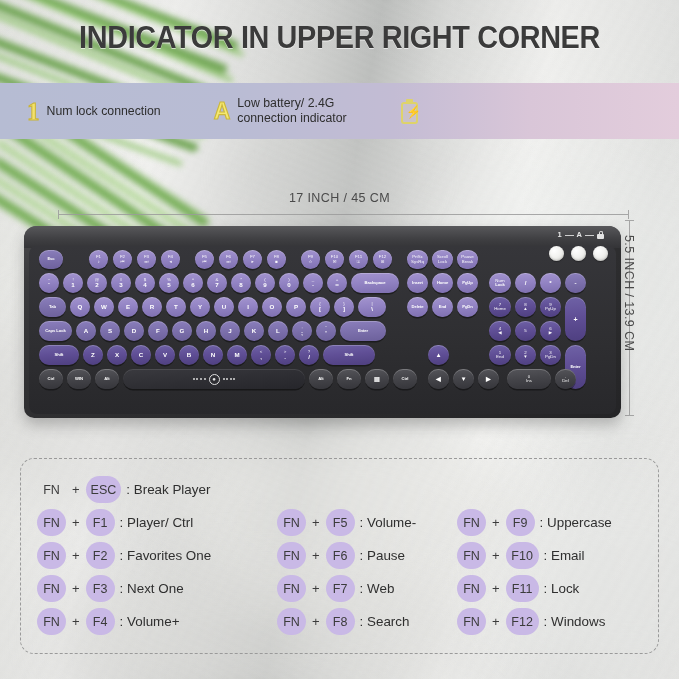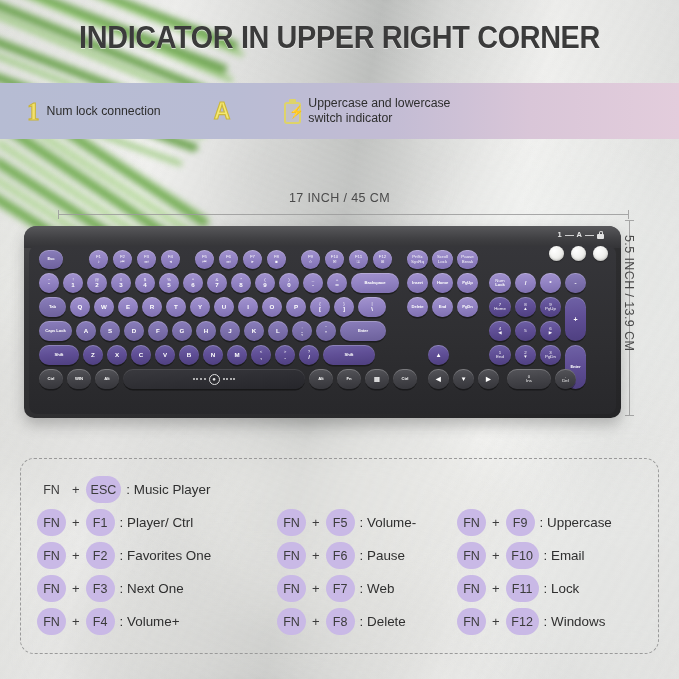--- a/index.html
+++ b/index.html
@@ -259,30 +259,30 @@
 
   <div class="band">
 
     <div class="band-item bi-1">
       <span class="ico-num">1</span>
       <span class="band-text">Num lock connection</span>
     </div>
 
     <div class="band-item bi-2">
       <span class="ico-a">A</span>
+      <span class="band-text">Low battery/ 2.4G
+connection indicator</span>
     </div>
 
     <div class="band-item bi-3">
       <span class="ico-batt">
         <span class="cap"></span>
         <span class="body"></span>
         <span class="bolt">⚡</span>
       </span>
-      <span class="band-text">Uppercase and lowercase
-switch indicator</span>
     </div>
   </div>
 
   <div class="dim-top-label">17 INCH / 45 CM</div>
   <div class="dim-top-line"></div>
   <div class="dim-right-line"></div>
   <div class="dim-right-label">5.5 INCH / 13.9 CM</div>
 
   <div class="kb">
     <div class="kb-bezel">
@@ -680,21 +680,21 @@
       <span class="led-dot"></span>
     </div>
   </div>
 
   <div class="fn-panel">
     <div class="fn-col fn-c1" id="fncol0">
         <div class="fn-row">
           <span class="pill plain">FN</span>
           <span class="plus">+</span>
           <span class="pill wide">ESC</span>
-          <span class="fn-desc">: Music Player</span>
+          <span class="fn-desc">: Break Player</span>
         </div>
         <div class="fn-row">
           <span class="pill">FN</span>
           <span class="plus">+</span>
           <span class="pill">F1</span>
           <span class="fn-desc">: Player/ Ctrl</span>
         </div>
         <div class="fn-row">
           <span class="pill">FN</span>
           <span class="plus">+</span>
@@ -730,21 +730,21 @@
         <div class="fn-row">
           <span class="pill">FN</span>
           <span class="plus">+</span>
           <span class="pill">F7</span>
           <span class="fn-desc">: Web</span>
         </div>
         <div class="fn-row">
           <span class="pill">FN</span>
           <span class="plus">+</span>
           <span class="pill">F8</span>
-          <span class="fn-desc">: Delete</span>
+          <span class="fn-desc">: Search</span>
         </div>
       </div>
     <div class="fn-col fn-c3" id="fncol2">
         <div class="fn-row">
           <span class="pill">FN</span>
           <span class="plus">+</span>
           <span class="pill">F9</span>
           <span class="fn-desc">: Uppercase</span>
         </div>
         <div class="fn-row">

